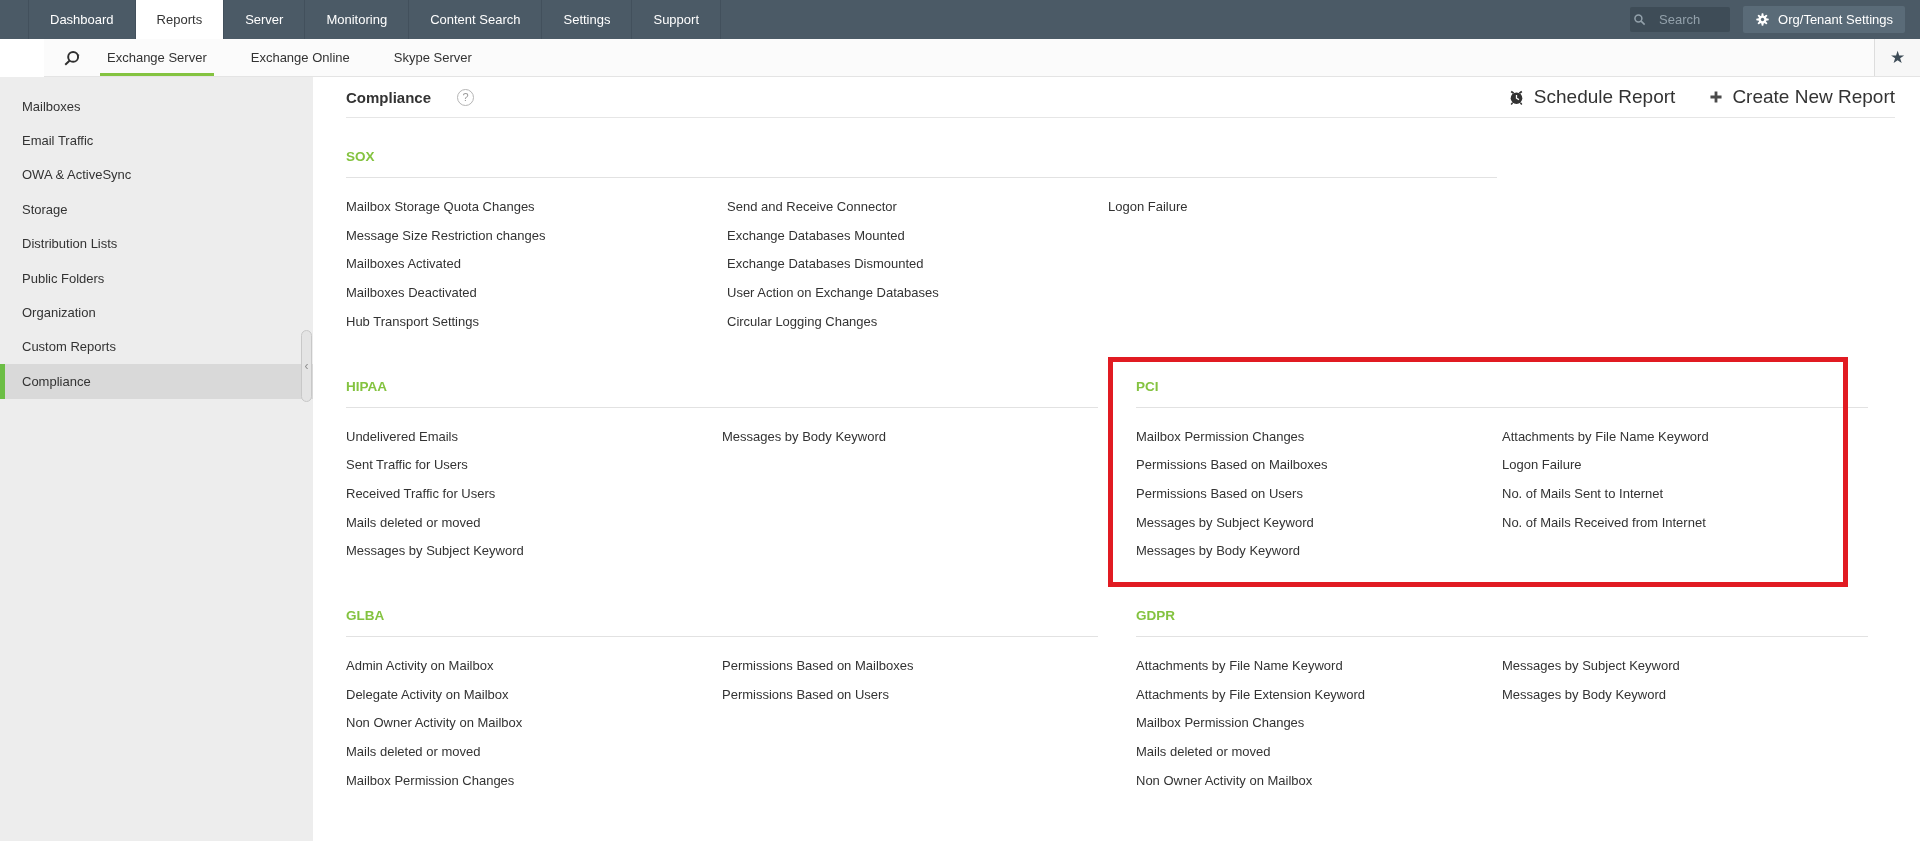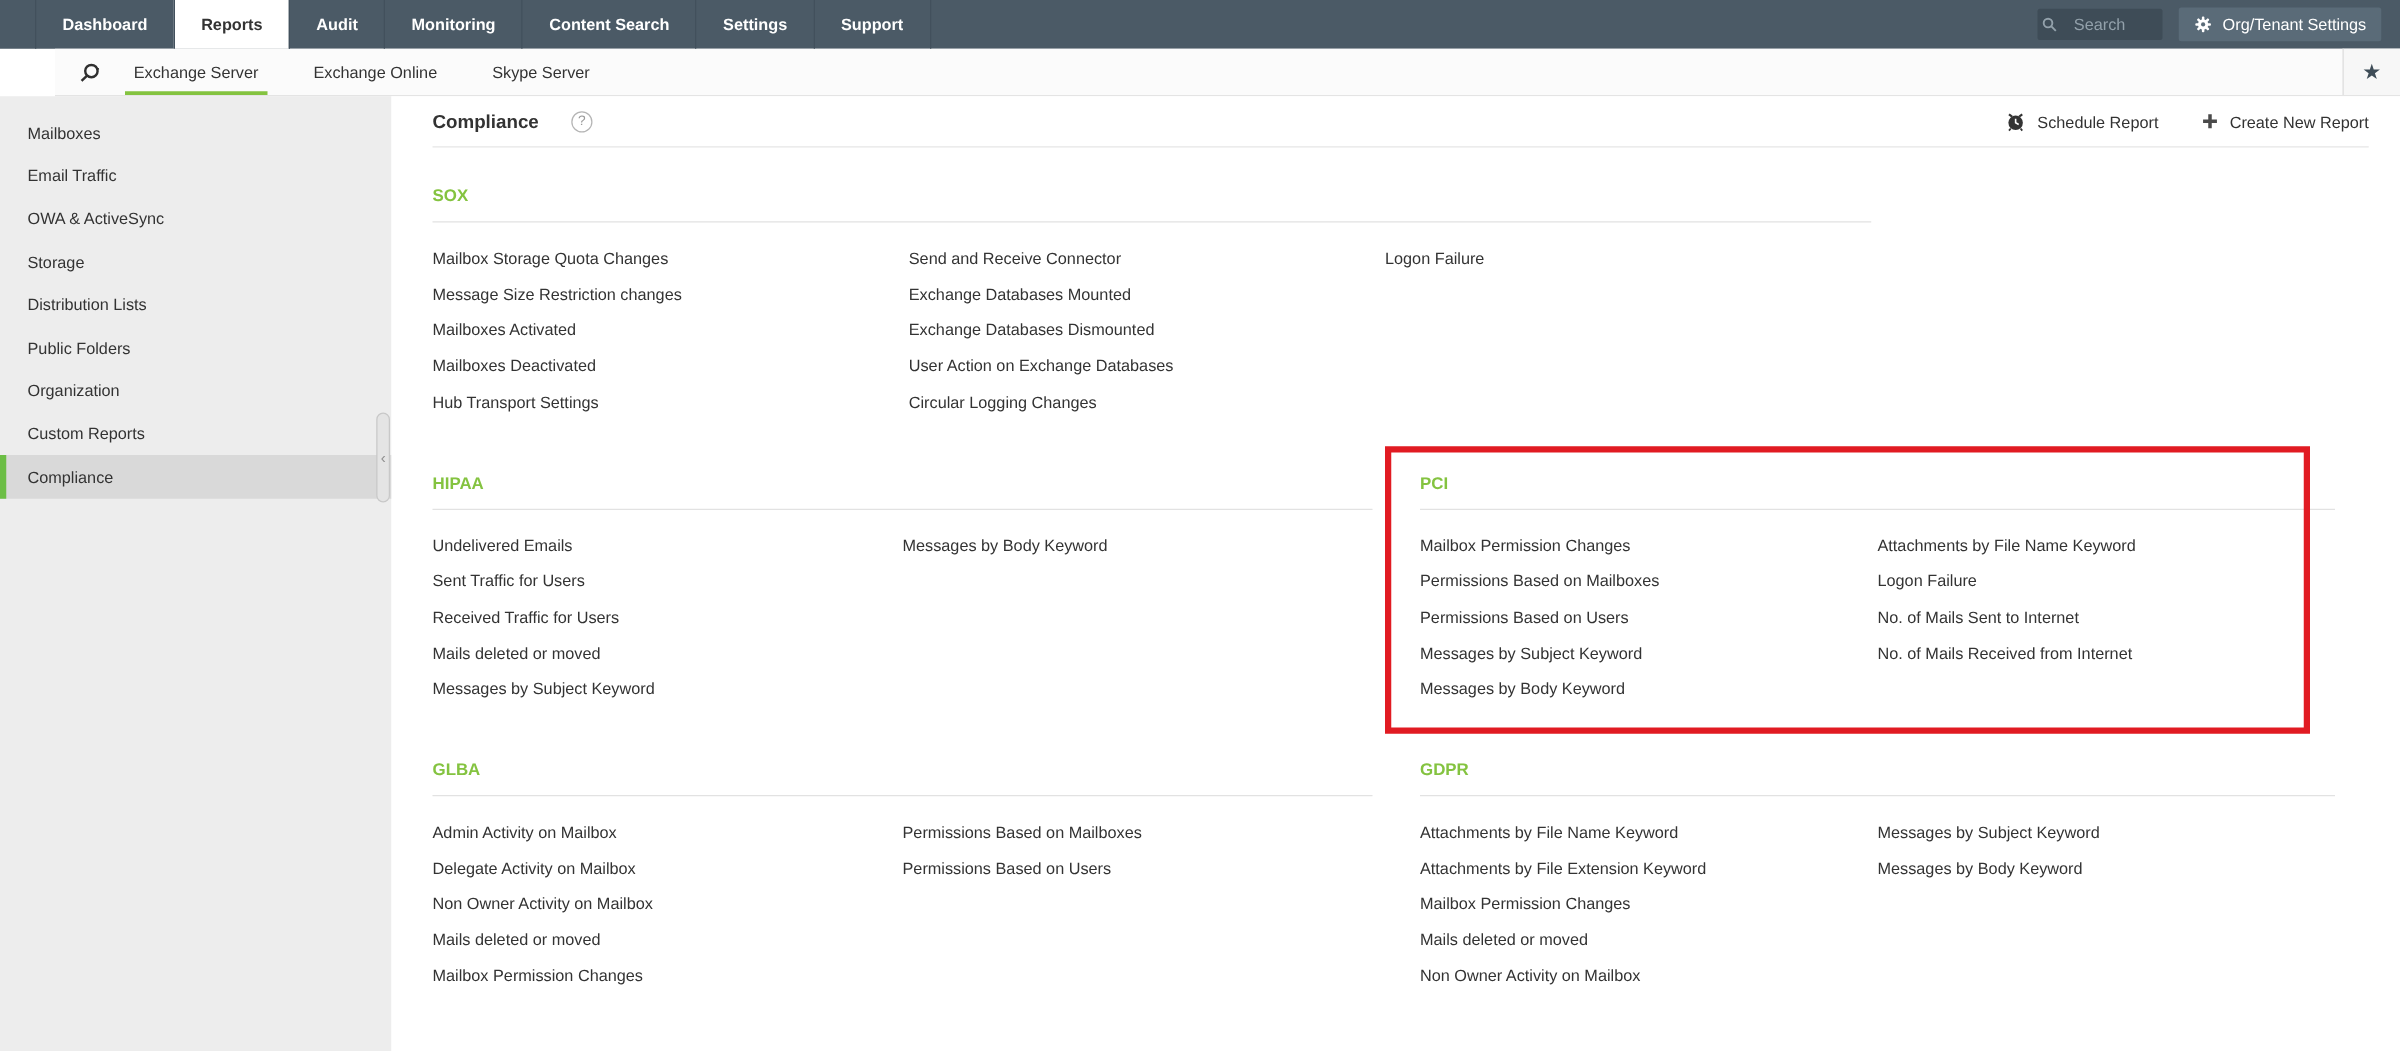--- a/index.html
+++ b/index.html
@@ -6,21 +6,21 @@
   html,body { width:1920px; height:841px; font-family:"Liberation Sans", sans-serif; background:#fff; overflow:hidden; }
 
   :root{
     --navbar-bg:#4b5a66; --search-bg:#3e4c57; --org-bg:#5a6b78;
     --accent:#84c340; --sidebar-bg:#ededed; --sel-bg:#d9d9d9;
     --highlight:#e11b22; --link:#333333;
   }
 
   
   .topnav{ height:39px; background:var(--navbar-bg); display:flex; align-items:stretch; }
-  .topnav-tabs{ display:flex; margin-left:28px;font-weight:bold; }
+  .topnav-tabs{ display:flex; margin-left:28px; }
   .topnav-tab{ display:flex; align-items:center; padding:0 21px; font-size:13px; color:#fff;
                border-left:1px solid #42505c; cursor:pointer; }
   .topnav-tabs .topnav-tab:last-child{ border-right:1px solid #42505c; }
   .topnav-tab.active{ background:#fff; color:#333; }
   .topnav-right{ margin-left:auto; display:flex; align-items:center; gap:13px; padding-right:15px; }
   .searchbox{ width:100px; height:25px; background:var(--search-bg); border-radius:2px;
               display:flex; align-items:center; gap:13px; padding:0 3px; }
   .searchbox input{ width:60px; background:transparent; border:none; outline:none;
                     font-size:13px; color:#b9c3ca; font-family:inherit; }
   .searchbox input::placeholder{ color:#93a1ab; }
@@ -45,21 +45,21 @@
   .gripper{ position:absolute; right:1px; top:253px; width:11px; height:72px; background:#e4e4e4;
             border:1px solid #c8c8c8; border-radius:6px; display:flex; align-items:center;
             justify-content:center; color:#8f8f8f; font-size:12px; cursor:pointer; }
 
   .main{ flex:1; background:#fff; padding:0 25px 0 33px; }
   .title-bar{ height:41px; display:flex; align-items:center; border-bottom:1px solid #e6e6e6; }
   .page-title{ font-size:15px; font-weight:bold; color:#333; }
   .help{ margin-left:26px; width:17px; height:17px; border:1px solid #b5b5b5; border-radius:50%;
          color:#9a9a9a; font-size:11px; display:flex; align-items:center; justify-content:center; cursor:pointer; }
   .actions{ margin-left:auto; display:flex; gap:34px; }
-  .action{ display:flex; align-items:center; gap:9px; font-size:13px; color:#333; cursor:pointer; }
+  .action{ display:flex; align-items:center; gap:9px; font-size:19px; color:#333; cursor:pointer; }
 
   
   .sections{ margin-top:31px; display:grid; grid-template-columns:790px 1fr; }
   .section{ margin-bottom:42px; position:relative; width:752px; }
   .section.wide{ grid-column:1 / -1; width:1151px; }
   .section.right{ width:732px; }
   .sec-title{ color:var(--accent); font-size:13.5px; font-weight:bold; margin-bottom:13px; }
   .sec-rule{ border-top:1px solid #e2e2e2; height:0; }
   .cols{ display:flex; margin-top:15px; }
   .col{ list-style:none; width:381px; }
@@ -73,21 +73,21 @@
 <header class="topnav">
   <nav class="topnav-tabs">
 
   <div class="topnav-tab">
         <span>Dashboard</span>
       </div>
       <div class="topnav-tab active">
         <span>Reports</span>
       </div>
       <div class="topnav-tab">
-        <span>Audit</span>
+        <span>Server</span>
       </div>
       <div class="topnav-tab">
         <span>Monitoring</span>
       </div>
       <div class="topnav-tab">
         <span>Content Search</span>
       </div>
       <div class="topnav-tab">
         <span>Settings</span>
       </div>

